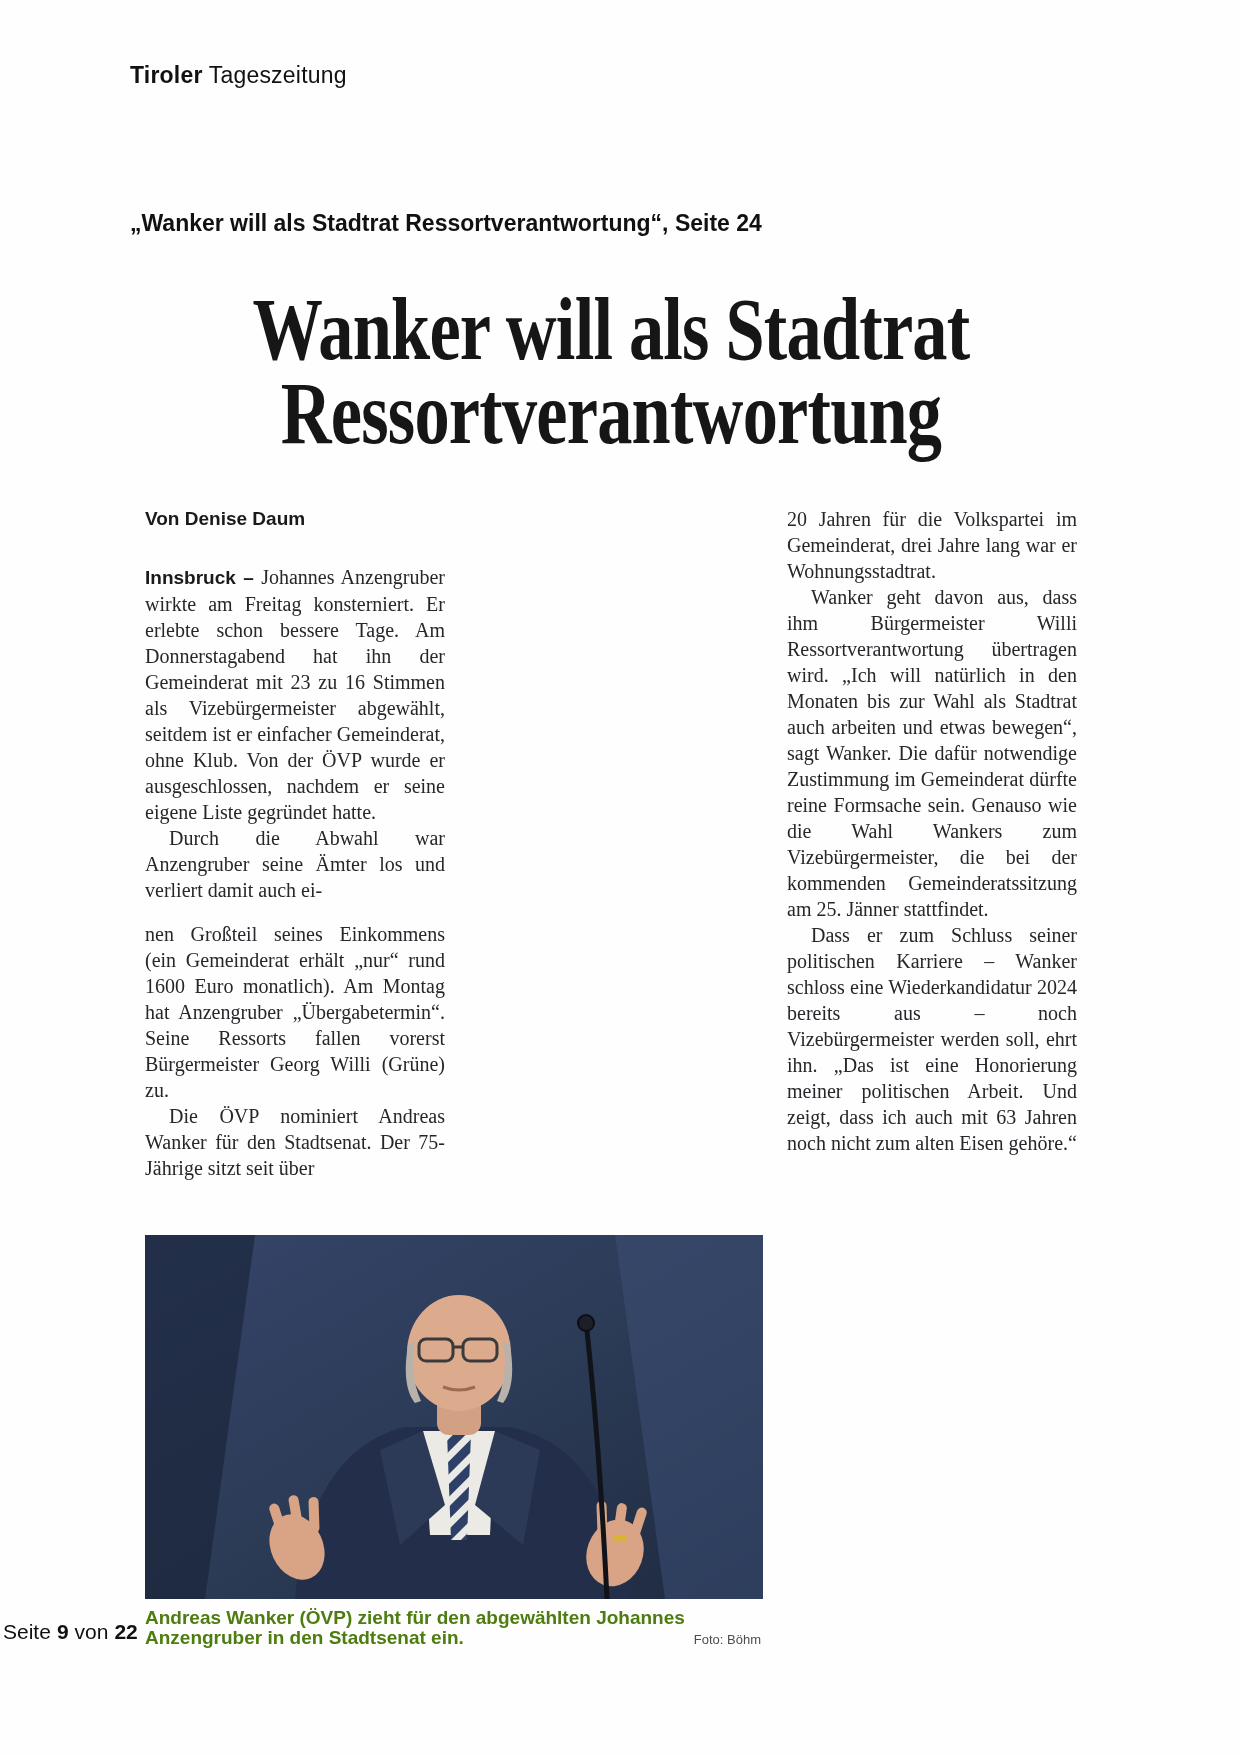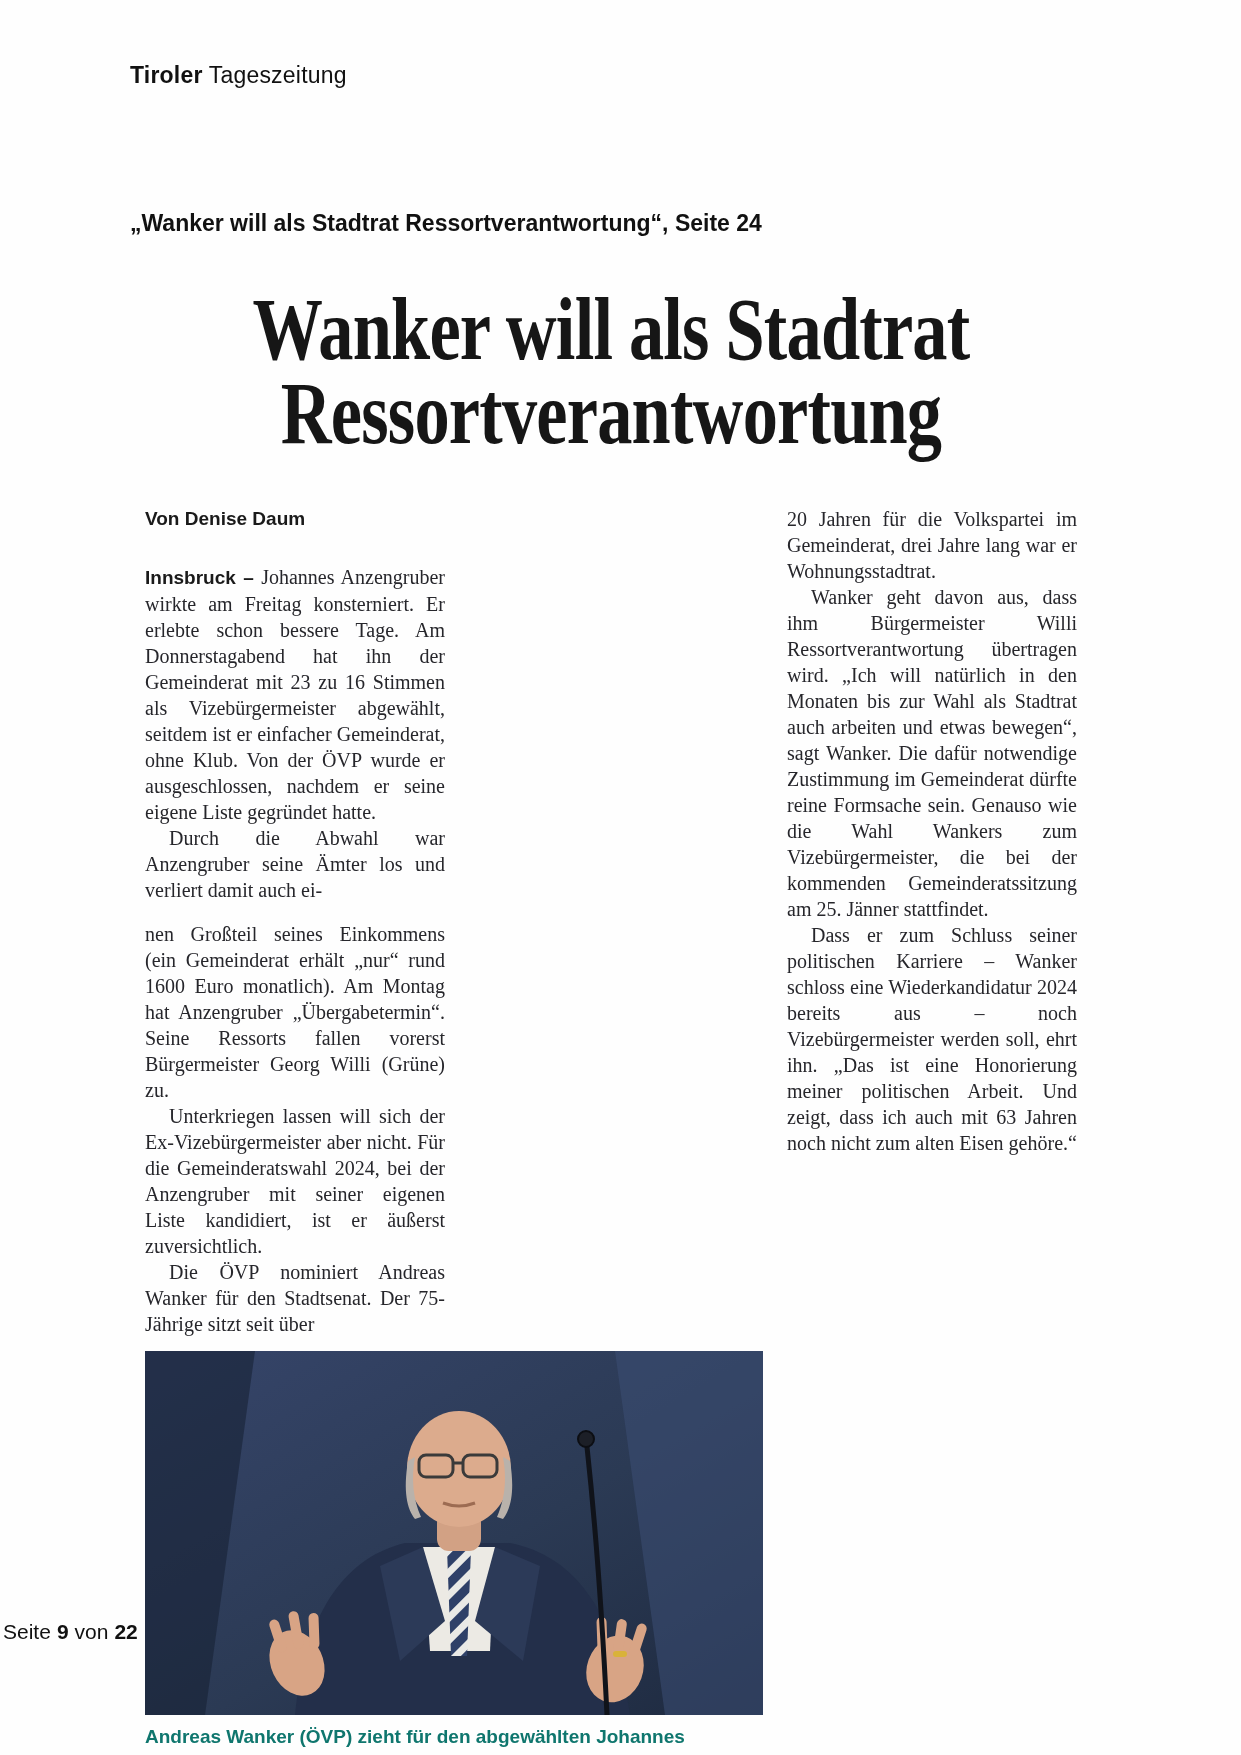--- a/index.html
+++ b/index.html
@@ -24,21 +24,21 @@
 
   .byline{font-size:19px;font-weight:bold;color:#1a1a1a;margin:2px 0 34px 0;}
   .para{margin:0;font-family:"Liberation Serif",serif;font-size:20px;line-height:26px;color:#26262b;text-align:justify;}
   .para.indent{text-indent:24px;}
   .lead{font-family:"Liberation Sans",sans-serif;font-weight:bold;font-size:19px;color:#1a1a1a;}
 
   
   .photo-block{margin-top:14px;width:618px;}
   .photo-frame{width:618px;height:364px;display:block;}
   .caption-wrap{position:relative;margin-top:9px;width:618px;}
-  .caption{font-size:19px;line-height:26px;font-weight:bold;color:#0f766e;text-align:left;padding-right:0;}
+  .caption{font-size:19px;line-height:20px;font-weight:bold;color:#4d7c0f;text-align:left;padding-right:0;}
   .credit{position:absolute;right:2px;bottom:1px;font-size:13px;font-weight:normal;color:#4d4d4d;background:#fefefe;padding-left:8px;}
 
   
   .footer{position:absolute;left:0;top:1620px;width:100%;font-size:21px;color:#111;}
   .footer .b{font-weight:bold;}
   .footer span{margin:0 3px;}
 </style>
 </head>
 <body>
 
@@ -64,21 +64,20 @@
         <div class="cols">
 
           <div class="col">
             <div class="byline">Von Denise Daum</div>
             <p class="para"><span class="lead">Innsbruck –</span> <span>Johannes Anzengruber wirkte am Freitag konsterniert. Er erlebte schon bessere Tage. Am Donnerstagabend hat ihn der Gemeinderat mit 23 zu 16 Stimmen als Vizebürgermeister abgewählt, seitdem ist er einfacher Gemeinderat, ohne Klub. Von der ÖVP wurde er ausgeschlossen, nachdem er seine eigene Liste gegründet hatte.</span></p>
             <p class="para indent">Durch die Abwahl war Anzengruber seine Ämter los und verliert damit auch ei-</p>
           </div>
 
           <div class="col">
             <p class="para">nen Großteil seines Einkommens (ein Gemeinderat erhält „nur“ rund 1600 Euro monatlich). Am Montag hat Anzengruber „Übergabetermin“. Seine Ressorts fallen vorerst Bürgermeister Georg Willi (Grüne) zu.</p>
-            <p class="para indent">Unterkriegen lassen will sich der Ex-Vizebürgermeister aber nicht. Für die Gemeinderatswahl 2024, bei der Anzengruber mit seiner eigenen Liste kandidiert, ist er äußerst zuversichtlich.</p>
             <p class="para indent">Die ÖVP nominiert Andreas Wanker für den Stadtsenat. Der 75-Jährige sitzt seit über</p>
           </div>
         </div>
 
         <div class="photo-block">
           <svg class="photo-frame" viewBox="0 0 618 364" preserveAspectRatio="none" role="img">
             <defs>
               <linearGradient id="bg" x1="0" y1="0" x2="1" y2="1">
                 <stop offset="0" stop-color="#36456a"></stop>
                 <stop offset="0.55" stop-color="#2b3a54"></stop>

